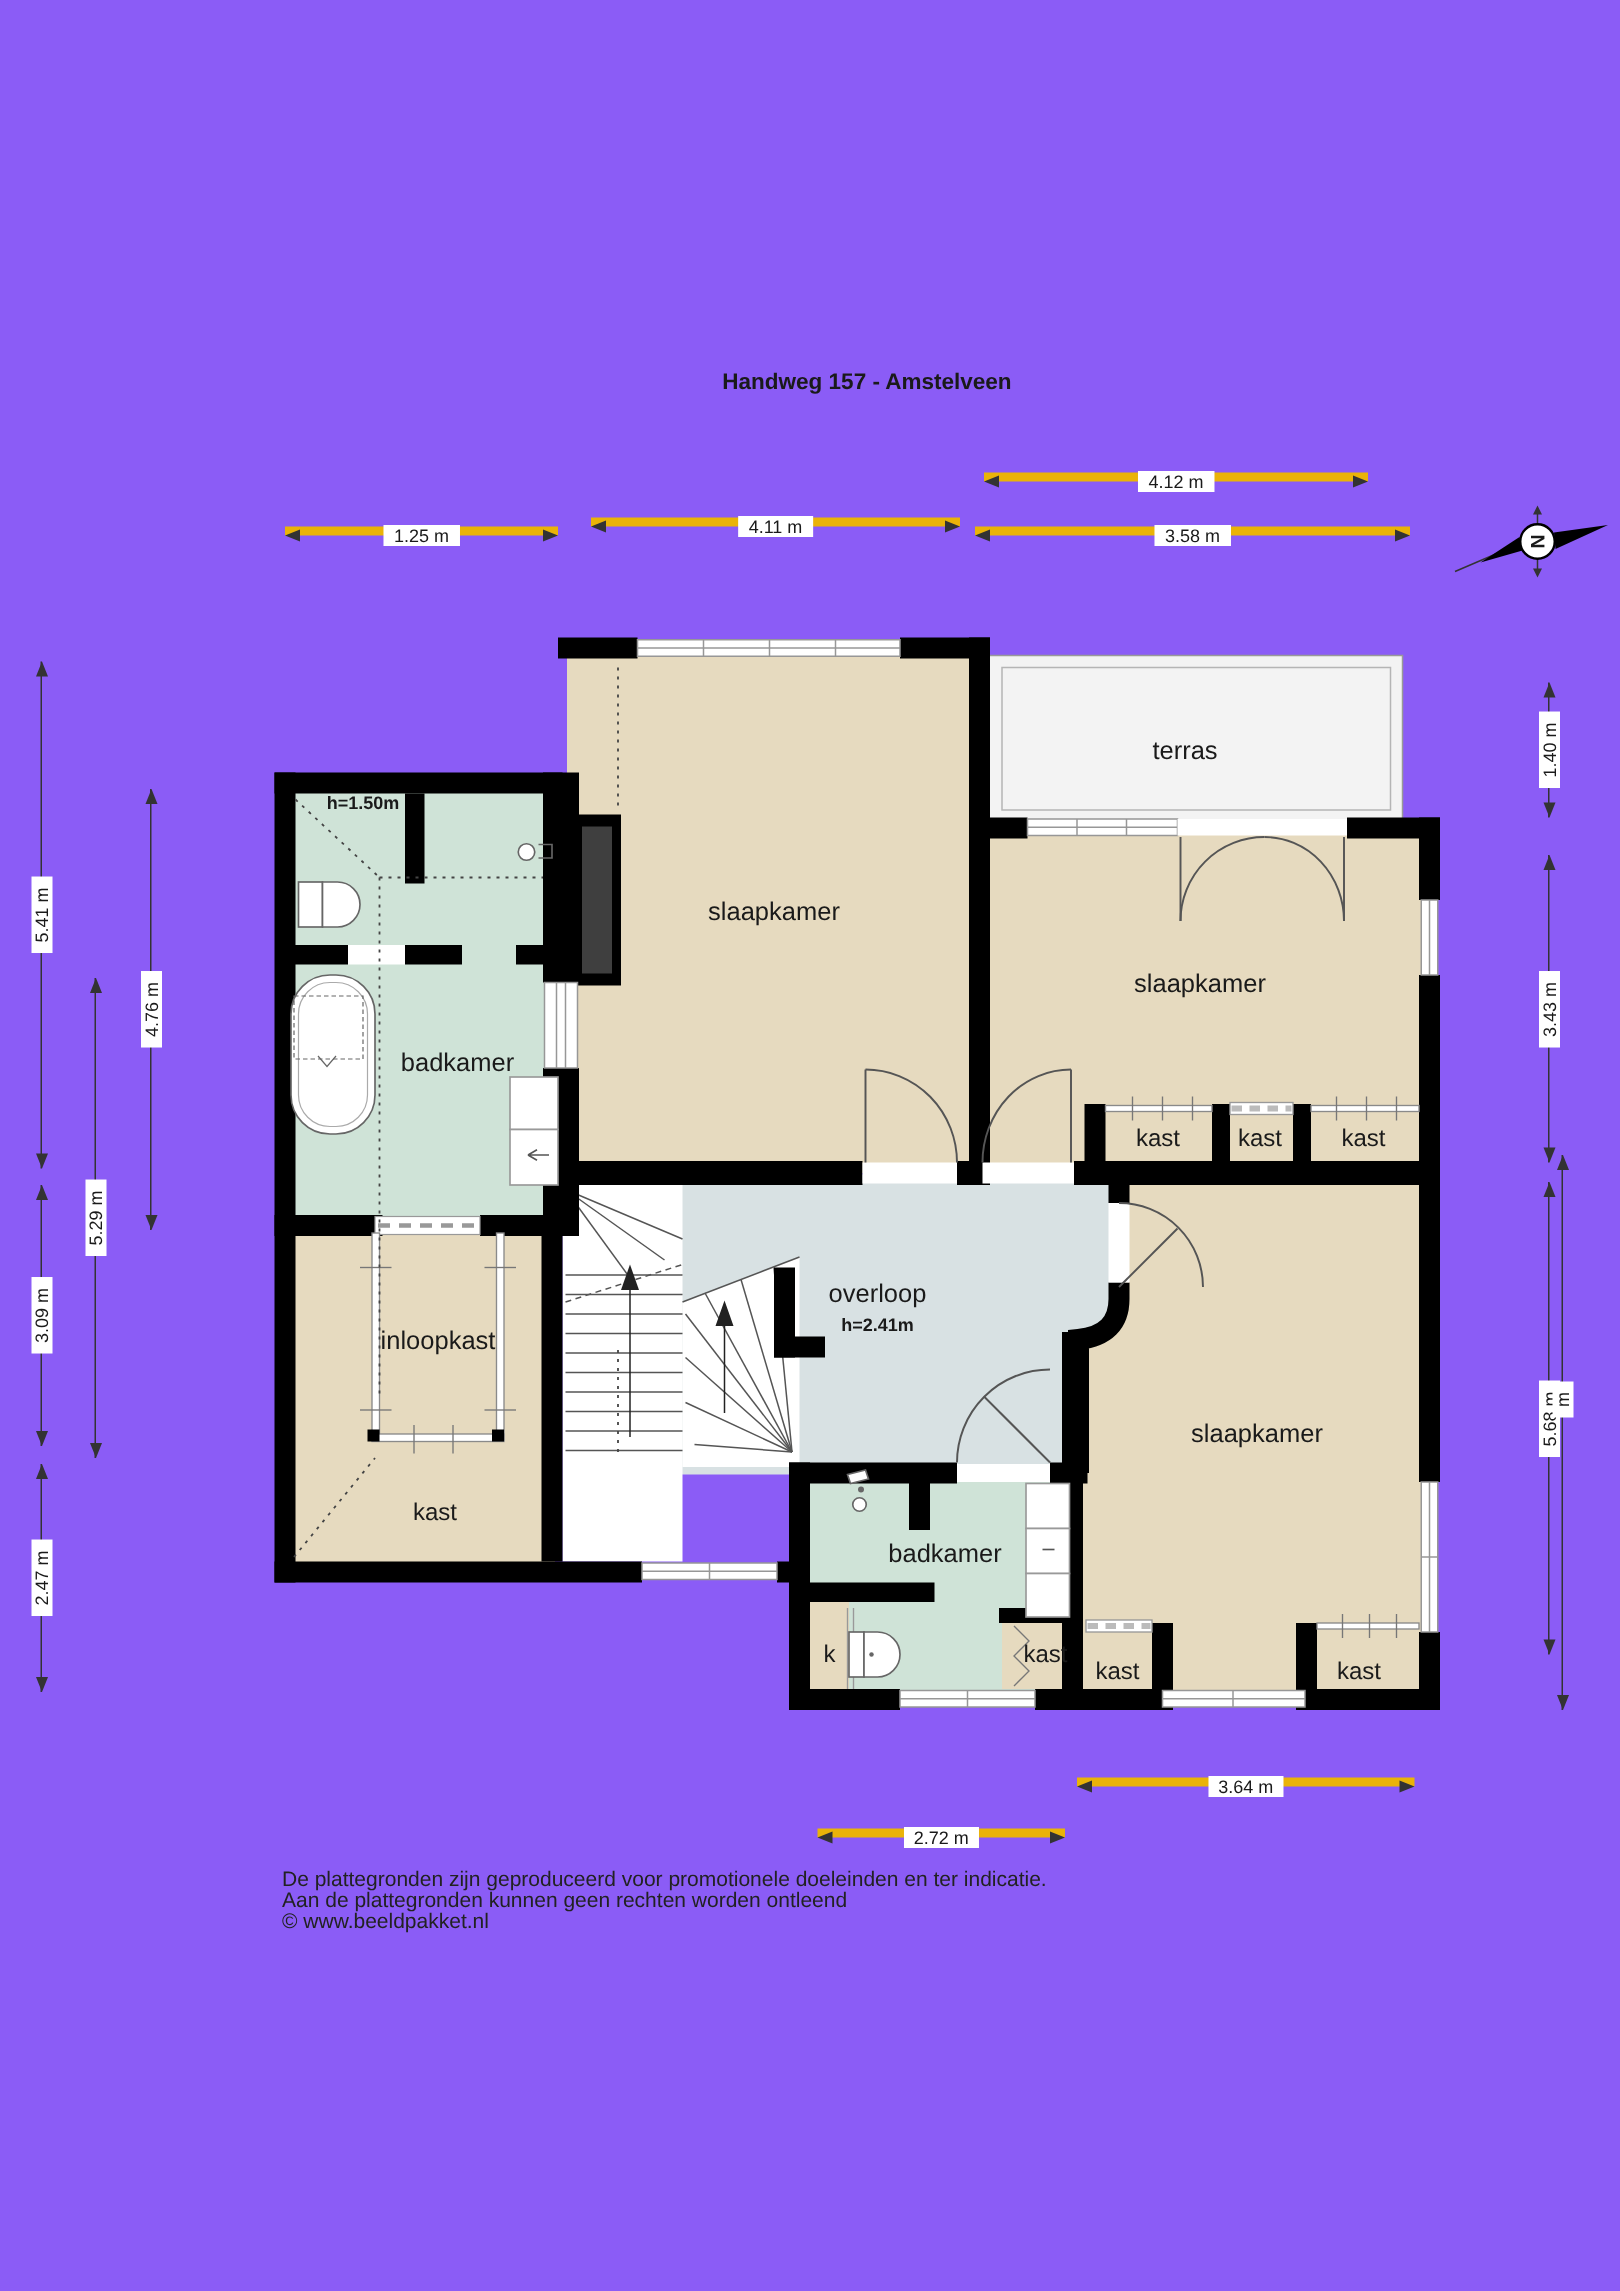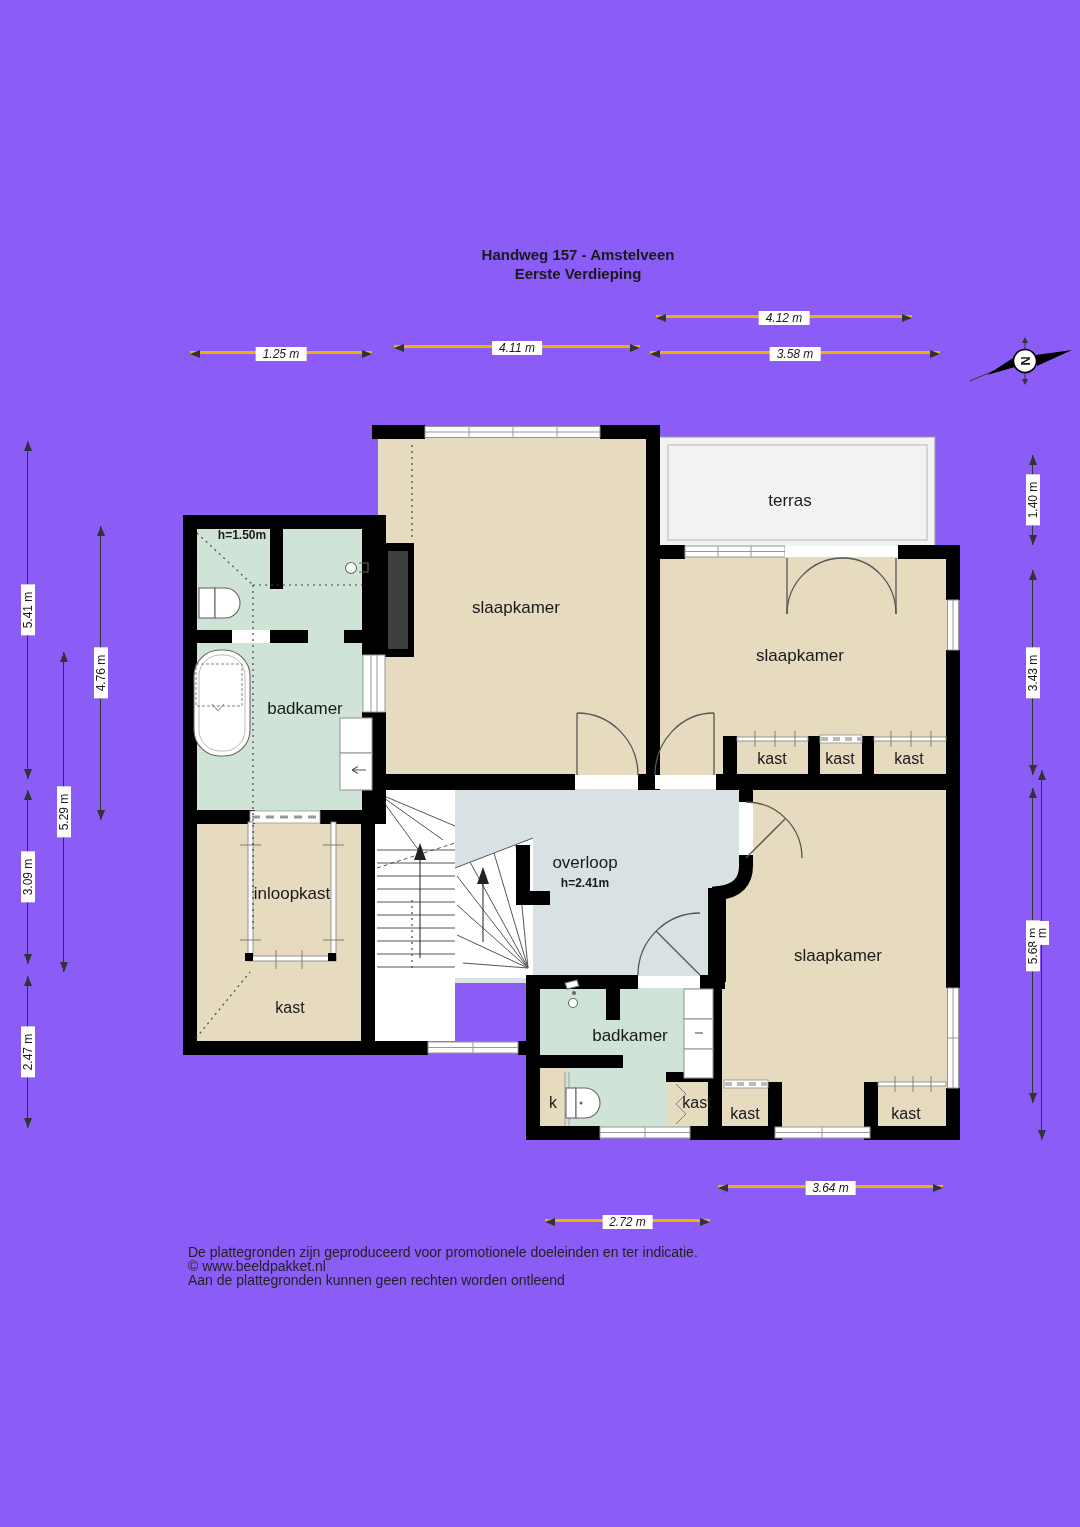--- a/index.html
+++ b/index.html
@@ -8,21 +8,21 @@
   #plan-svg{position:absolute;left:0;top:0;}
   svg text{font-family:"Liberation Sans",sans-serif;fill:#1a1a1a;}
   .lbl{font-size:17px;}
   .lbl-k{font-size:16px;}
   .lbl-h{font-size:12px;font-weight:bold;}
   .title{position:absolute;left:178px;top:245px;width:800px;text-align:center;
          font-size:15px;font-weight:bold;line-height:19px;}
   .footer{position:absolute;left:188px;top:1245px;width:800px;
           font-size:14px;line-height:14px;color:#222;}
   
-  .dimh{position:absolute;height:0;border-top:3px solid #eab308;font-style:italic;}
+  .dimh{position:absolute;height:0;border-top:6px solid #eab308;}
   .dimh::before{content:"";position:absolute;left:0;top:-4.5px;width:0;height:0;
     border-top:4px solid transparent;border-bottom:4px solid transparent;border-right:10px solid #333;}
   .dimh::after{content:"";position:absolute;right:0;top:-4.5px;width:0;height:0;
     border-top:4px solid transparent;border-bottom:4px solid transparent;border-left:10px solid #333;}
   .dimh span{position:absolute;left:50%;top:0;transform:translate(-50%,-50%);
     background:#fff;padding:0 7px;font-size:12px;white-space:nowrap;}
   .dimv{position:absolute;width:0;border-left:1px solid #333;}
   .dimv::before{content:"";position:absolute;top:0;left:-4.5px;width:0;height:0;
     border-left:4px solid transparent;border-right:4px solid transparent;border-bottom:10px solid #333;}
   .dimv::after{content:"";position:absolute;bottom:0;left:-4.5px;width:0;height:0;
@@ -30,21 +30,20 @@
   .dimv span{position:absolute;top:50%;left:0;transform:translate(-50%,-50%) rotate(-90deg);
     background:#fff;padding:0 7px;font-size:12px;white-space:nowrap;}
 </style>
 </head>
 <body>
 
 <div id="canvas">
 
   <div class="title">
     <div>Handweg 157 - Amstelveen</div>
-    <div>Eerste Verdieping</div>
   </div>
 
   <svg id="plan-svg" width="1080" height="1527" viewBox="0 0 1080 1527">
 
     <g>
       <rect x="190" y="522" width="180" height="295" fill="#cfe3d7"></rect>
       <rect x="190" y="817" width="180" height="230" fill="#e6dabf"></rect>
       <rect x="378" y="432" width="275" height="350" fill="#e6dabf"></rect>
       <rect x="653" y="552" width="300" height="231" fill="#e6dabf"></rect>
       <rect x="655" y="437" width="280" height="110" stroke="#999" stroke-width="1" fill="#f3f3f3"></rect>
@@ -385,17 +384,17 @@
     </div>
   <div class="dimv" style="left:1032px;top:788px;height:315px;">
       <span>5.68 m</span>
     </div>
   <div class="dimv" style="left:1041px;top:770px;height:370px;">
       <span style="left:0;top:44%;">m</span>
     </div>
 
   <div class="footer">
     <div>De plattegronden zijn geproduceerd voor promotionele doeleinden en ter indicatie.</div>
+    <div>Aan de plattegronden kunnen geen rechten worden ontleend</div>
     <div>© www.beeldpakket.nl</div>
-    <div>Aan de plattegronden kunnen geen rechten worden ontleend</div>
   </div>
 
 </div>
 
 </body></html>

